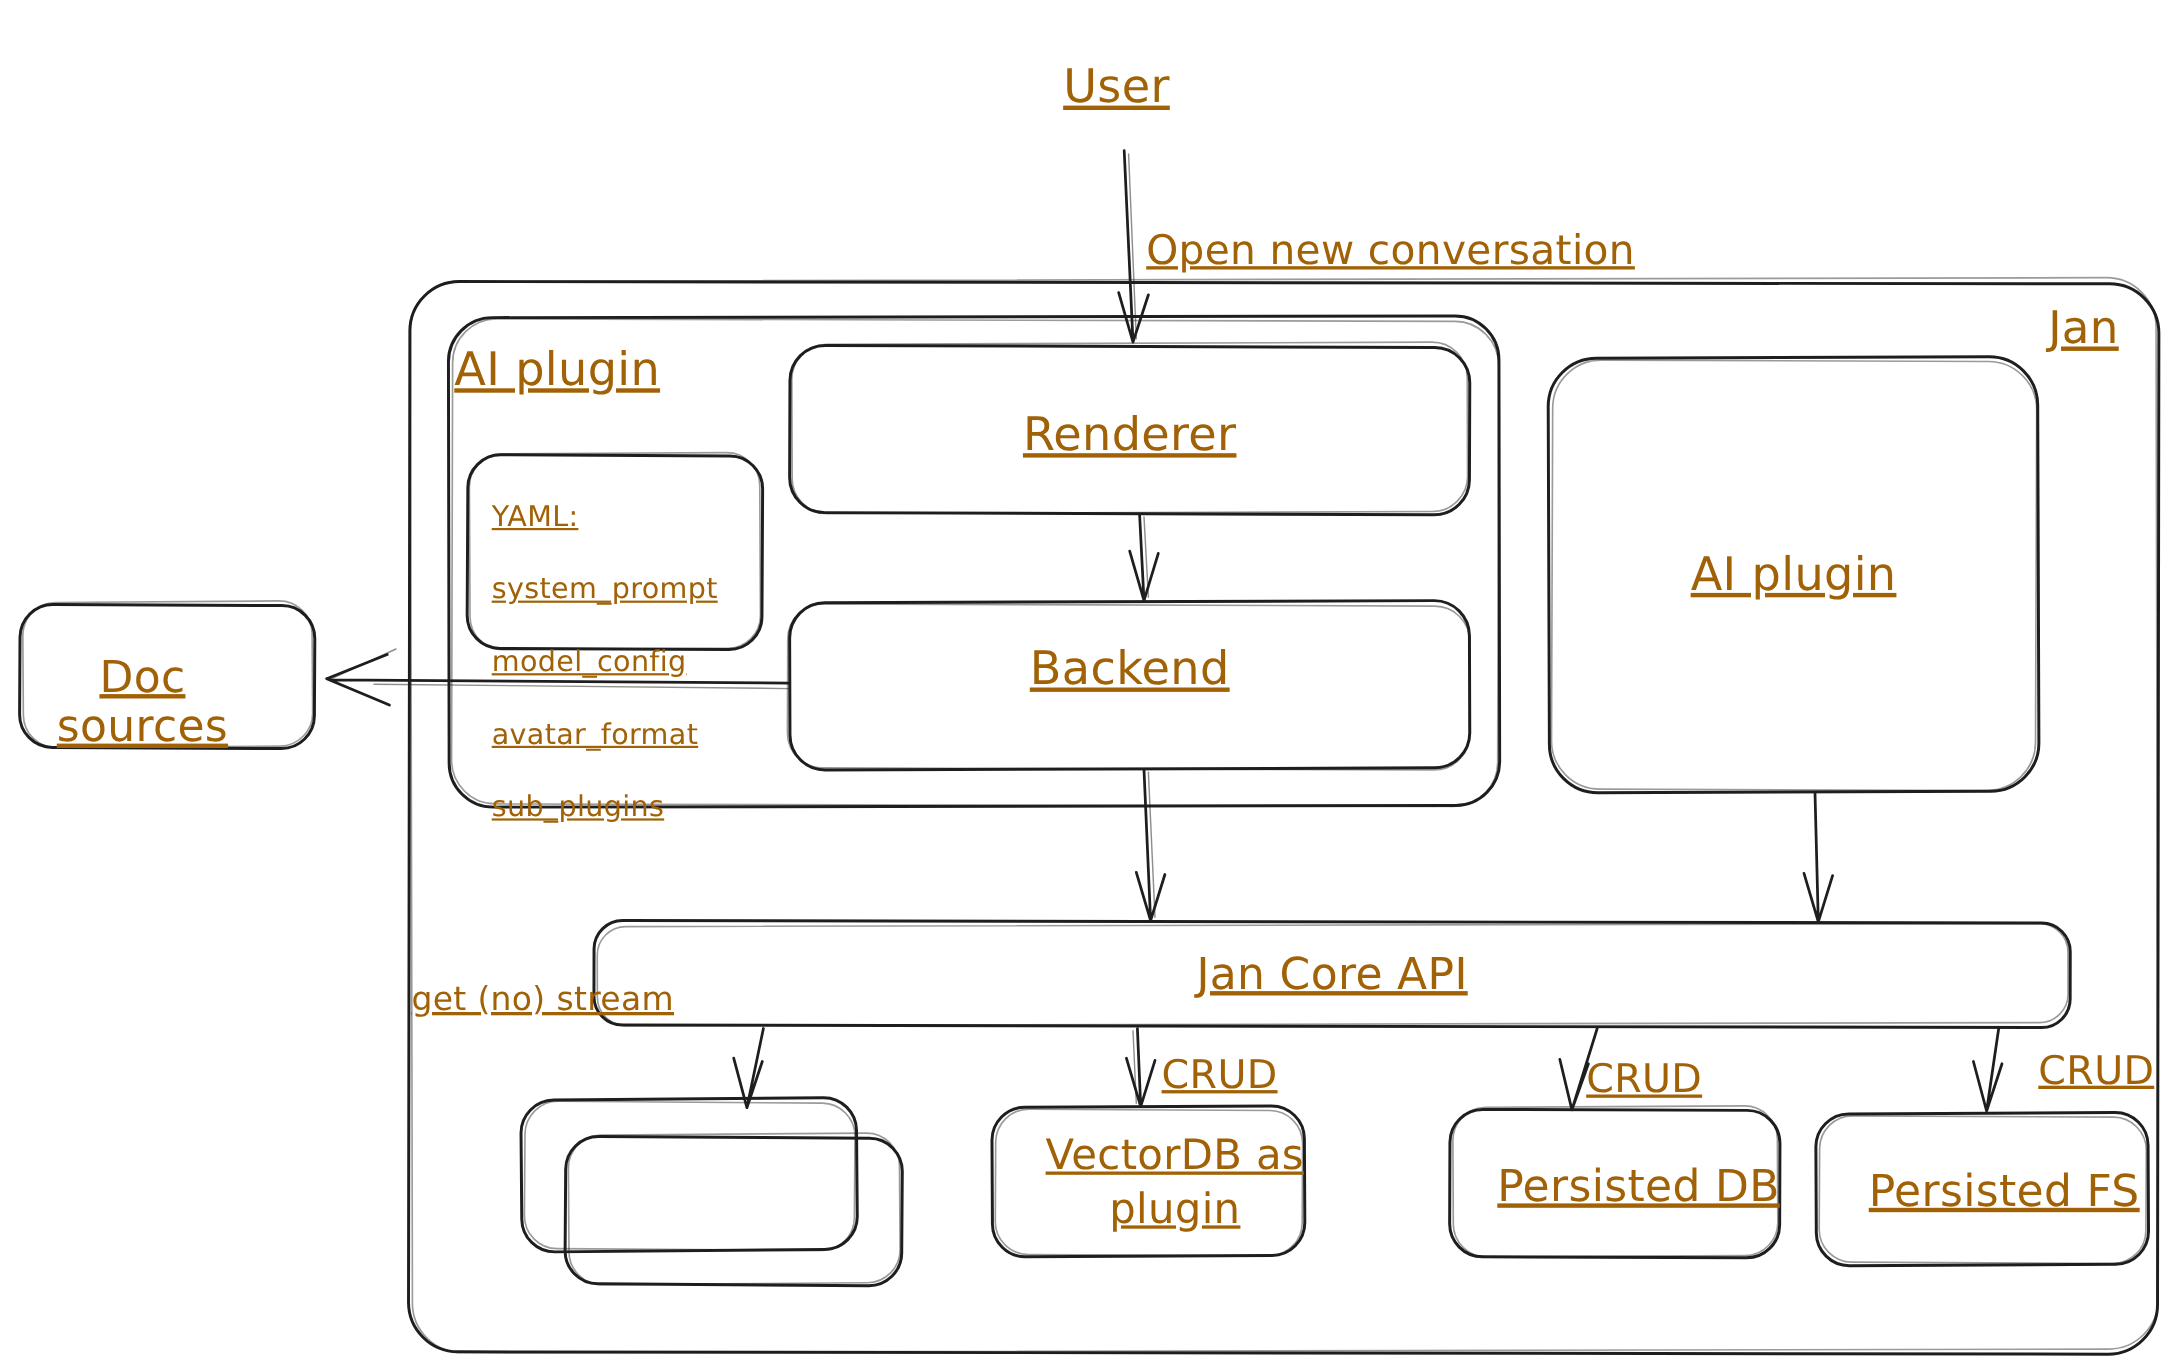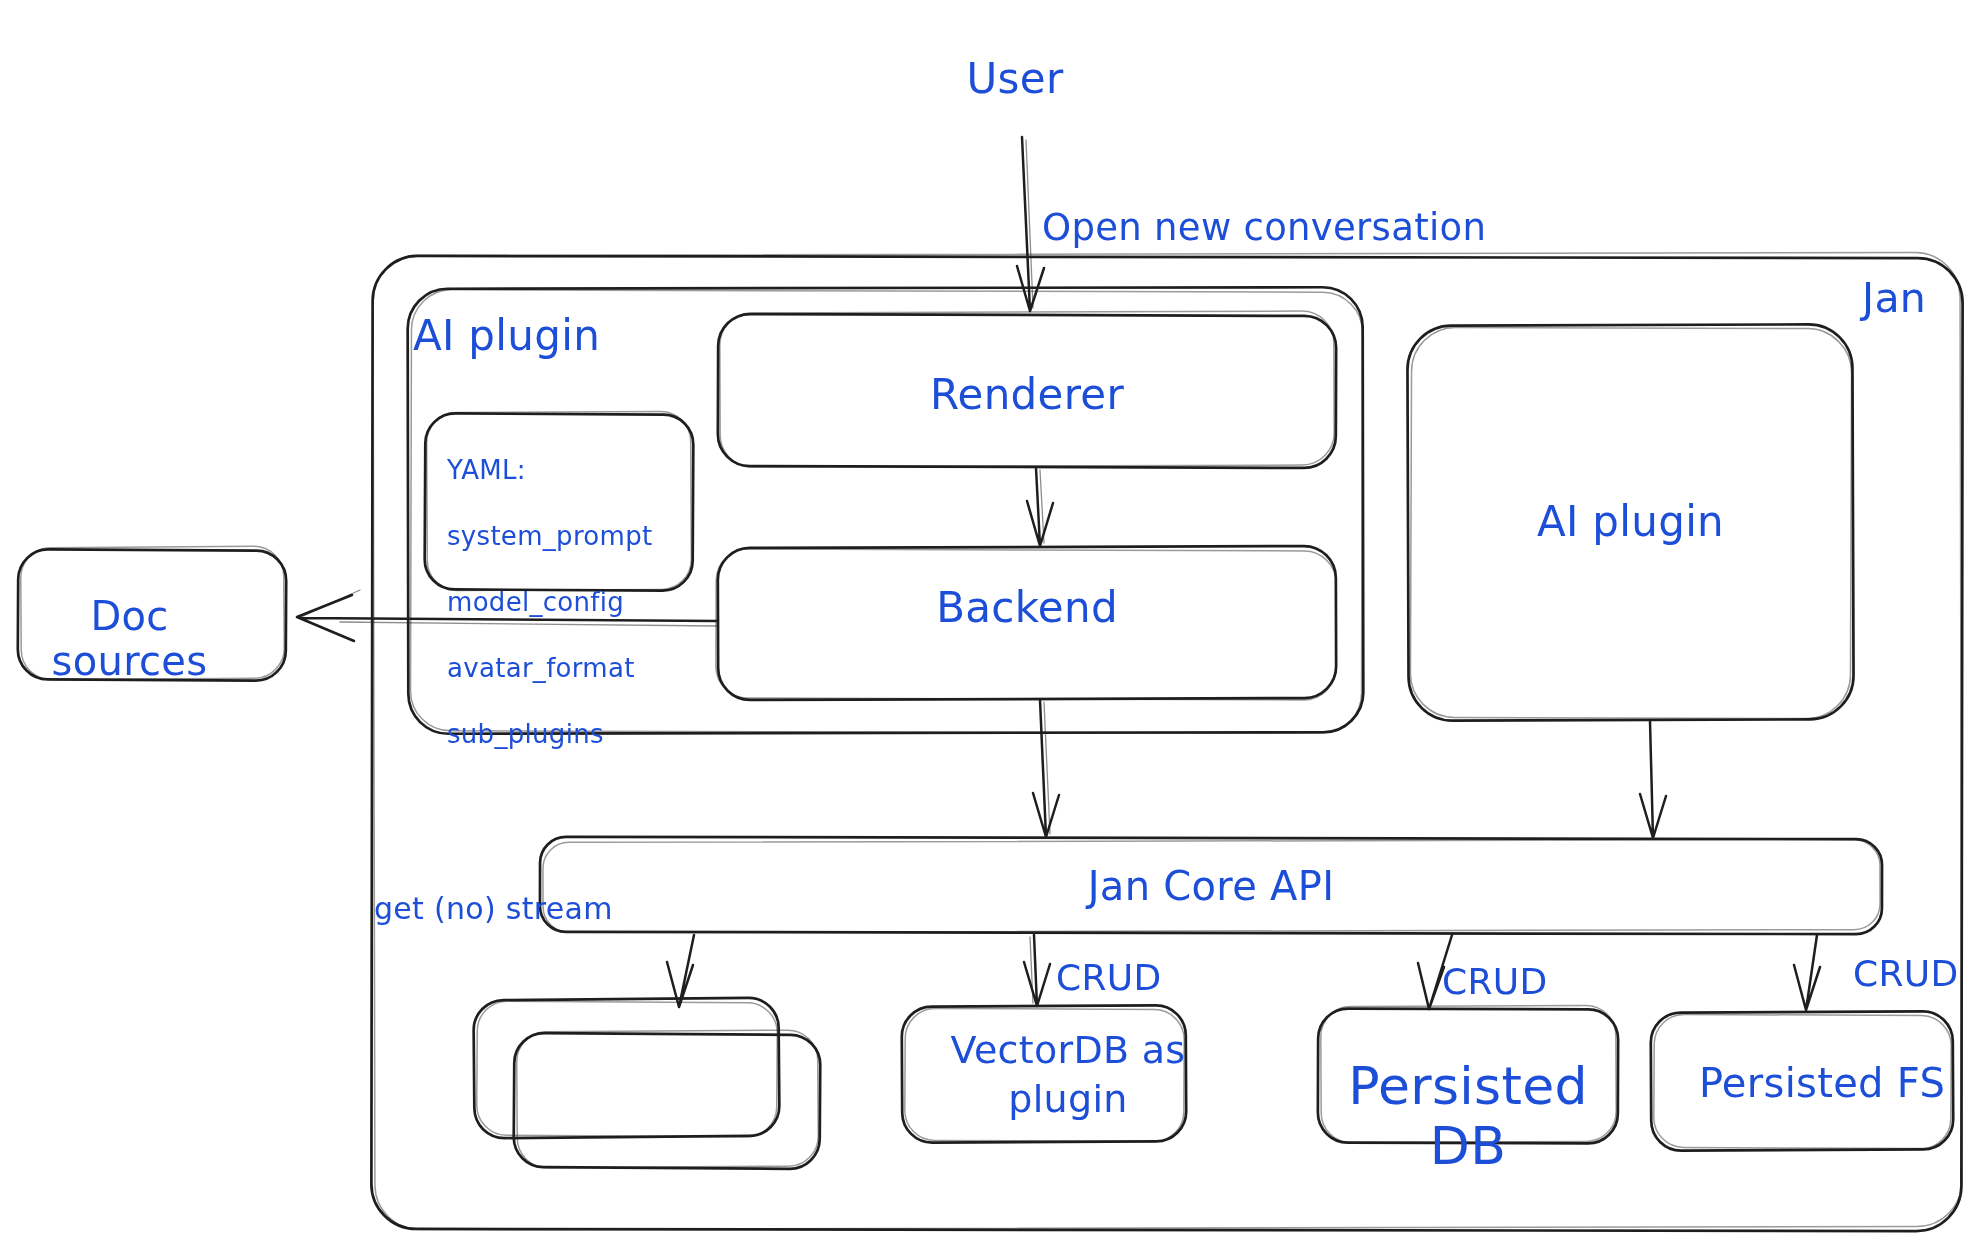--- a/index.html
+++ b/index.html
@@ -10,23 +10,24 @@
     overflow:hidden;
     font-family:"DejaVu Sans","Liberation Sans",sans-serif;
   }
   svg.layer{position:absolute;left:0;top:0;}
   .box{fill:none;stroke:#1e1e1e;stroke-width:2.7;}
   .box2{fill:none;stroke:#1e1e1e;stroke-width:1.5;opacity:.45;}
   .edge{fill:none;stroke:#1e1e1e;stroke-width:2.5;stroke-linecap:round;}
   .edge2{fill:none;stroke:#1e1e1e;stroke-width:1.3;opacity:.5;stroke-linecap:round;}
   .lbl{
     position:absolute;
-    color:#1d4ed8;
+    color:#a16207;
     white-space:pre-line;
     letter-spacing:.3px;
+    text-decoration:underline;
   }
   .center{text-align:center;}
   .node-lbl{font-size:42px;line-height:1.12;}
   .small-lbl{font-size:26px;line-height:33px;}
   .edge-lbl{font-size:37px;line-height:52px;}
   .crud-lbl{font-size:36px;line-height:1;}
 </style>
 </head>
 <body>
 
@@ -116,21 +117,21 @@
 
   <div class="lbl node-lbl center" style="left:1408px;top:498px;width:445px;">AI plugin</div>
 
   <div class="lbl node-lbl center" style="left:18px;top:594px;width:223px;font-size:40px;">Doc sources</div>
 
   <div class="lbl node-lbl center" style="left:540px;top:864px;width:1342px;font-size:40px;">Jan Core API</div>
 
 
   <div class="lbl center" style="left:904px;top:1026px;width:328px;font-size:38px;line-height:49px;">VectorDB as plugin</div>
 
-  <div class="lbl center" style="left:1318px;top:1056px;width:300px;font-size:52px;">Persisted DB</div>
+  <div class="lbl center" style="left:1318px;top:1056px;width:300px;font-size:40px;text-align:right;">Persisted DB</div>
 
   <div class="lbl center" style="left:1651px;top:1060px;width:302px;font-size:40px;padding-left:20px;">Persisted FS</div>
 
   <div class="lbl edge-lbl" style="left:1042px;top:150px;">
     <div>Open new conversation</div>
   </div>
 
   <div class="lbl" style="left:374px;top:894px;font-size:30px;line-height:1;">get (no) stream</div>
 
   <div class="lbl crud-lbl" style="left:1056px;top:960px;">CRUD</div>

